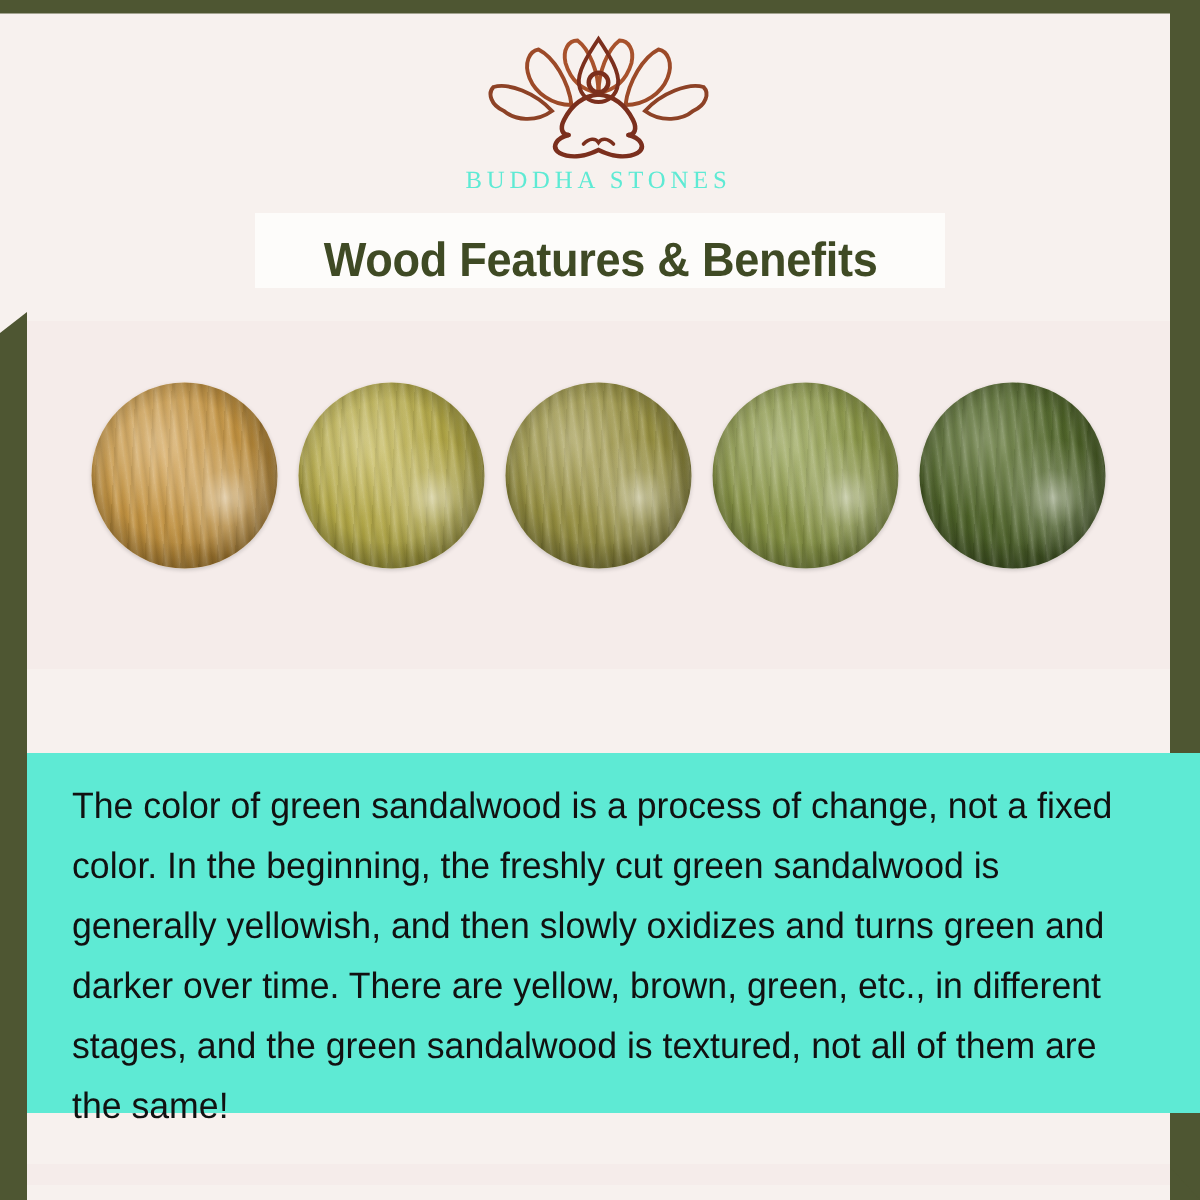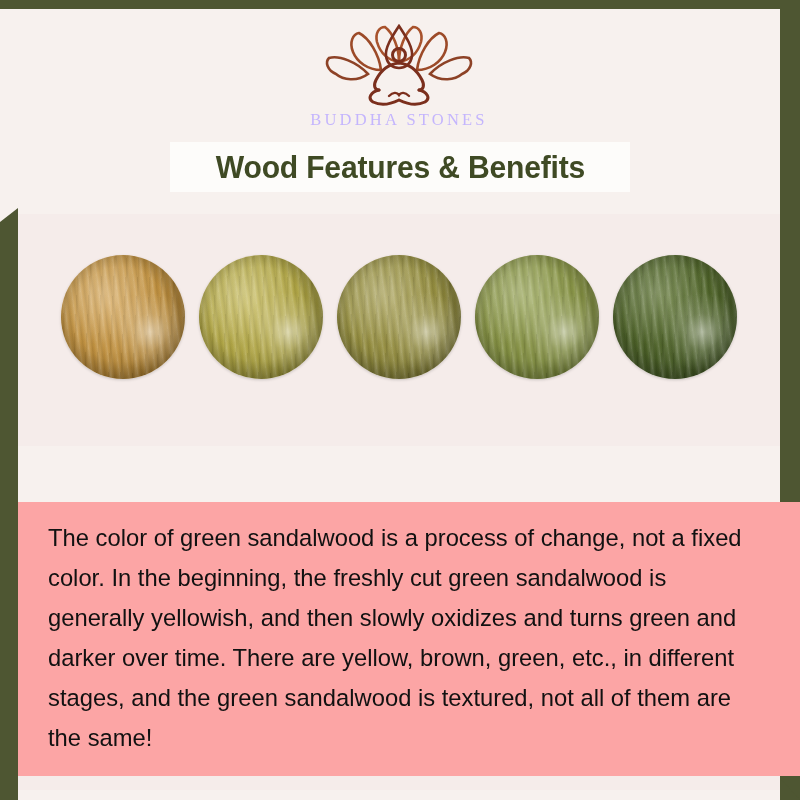--- a/index.html
+++ b/index.html
@@ -48,30 +48,30 @@
   .logo-wrap{
     position:absolute;left:0;right:0;top:12px;
     display:flex;flex-direction:column;align-items:center;
   }
   .lotus{display:block;}
   .brand{
     margin-top:4px;
     font-family:"Liberation Serif", serif;
     font-size:16.5px;
     letter-spacing:3.2px;
-    color:#c4b5fd;
+    color:#5eead4;
     font-weight:400;
   }
 
   
   .title-box{
     position:absolute;
     left:170px;top:142px;width:460px;height:50px;
     background:#fdfcfa;
-    display:flex;align-items:center;justify-content:center;
+    display:flex;align-items:flex-end;justify-content:center;
   }
   .title-text{
     font-family:"Liberation Sans Narrow","Liberation Sans", sans-serif;
     font-weight:bold;
     font-size:32px;
     letter-spacing:-0.2px;
     color:#3f4a24;
     transform:scaleX(0.94);
     white-space:nowrap;
   }
@@ -133,22 +133,22 @@
     font-family:"Liberation Sans Narrow","Liberation Sans", sans-serif;
     font-weight:bold;
     font-size:22.5px;
     letter-spacing:0px;
     white-space:nowrap;
     transform:scaleX(0.97);
   }
 
   
   .body-panel{
-    position:absolute;left:18px;top:502px;right:0px;height:274px;
-    background:#fca5a5;
+    position:absolute;left:18px;top:502px;right:0px;height:240px;
+    background:#5eead4;
   }
   .body-copy{
     position:absolute;left:30px;right:26px;top:16px;
     color:#111111;
     font-family:"Liberation Sans Narrow","Liberation Sans", sans-serif;
     font-size:24.5px;
     line-height:40px;
     font-weight:500;
     transform:scaleX(0.97);
     transform-origin:left top;

